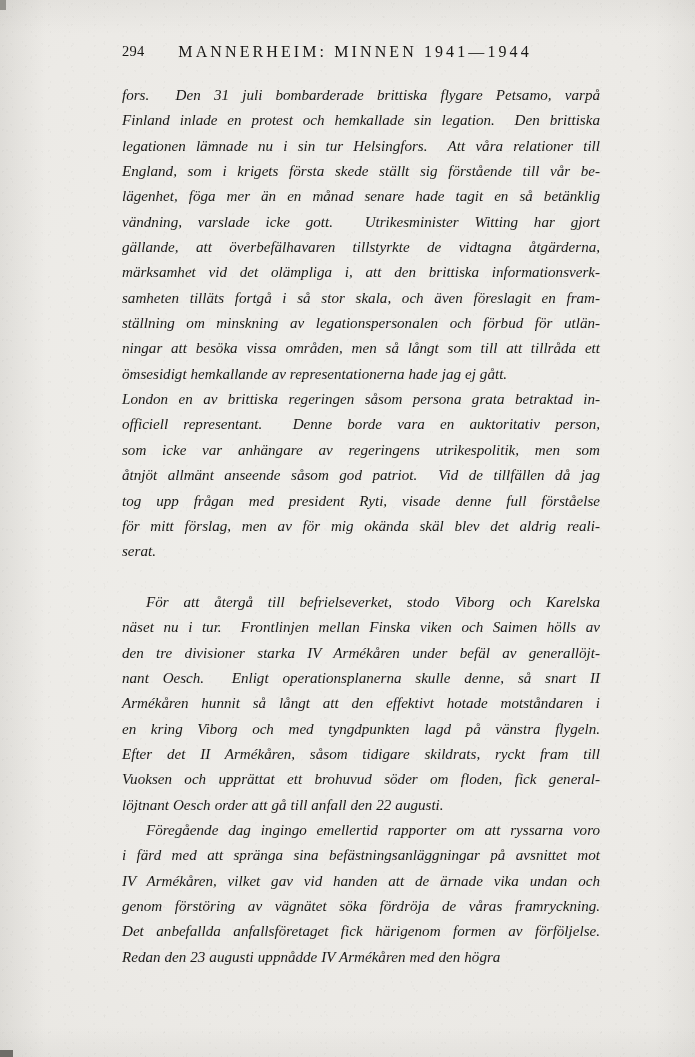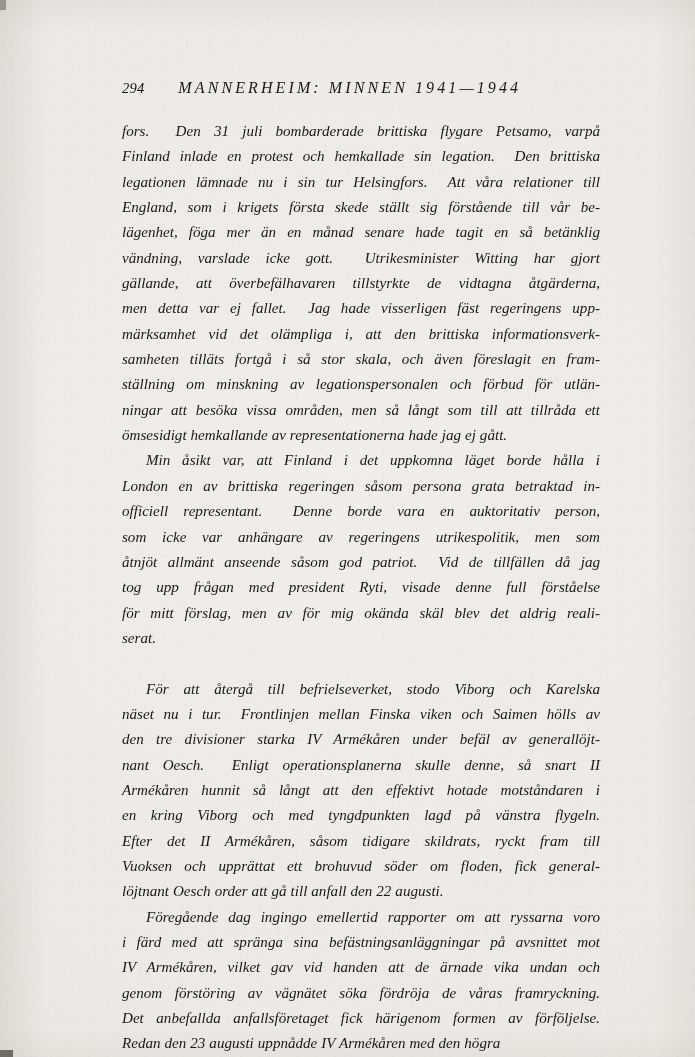--- a/index.html
+++ b/index.html
@@ -72,26 +72,25 @@
   #content {
     position: absolute;
     left: 122px;
     top: 0;
     width: 478px;
     color: #191816;
   }
 
   .running-head {
     display: flex;
-    align-items: center;
-    margin-top: 80px;
+    align-items: flex-start;
+    margin-top: 44px;
     font-size: 13.5px;
     line-height: 1;
     color: #171614;
-    font-style: italic;
   }
   .folio {
     font-size: 14.5px;
     letter-spacing: .2px;
     font-family: "Liberation Serif", "DejaVu Serif", serif;
   }
   .head-title {
     margin-left: 34px;
     font-size: 16px;
     letter-spacing: 3.1px;
@@ -152,29 +151,27 @@
 
     <div class="body-block" id="body-block">
         <p class="para">
           <span class="line">fors.  Den 31 juli bombarderade brittiska flygare Petsamo, varpå</span>
           <span class="line">Finland inlade en protest och hemkallade sin legation.  Den brittiska</span>
           <span class="line">legationen lämnade nu i sin tur Helsingfors.  Att våra relationer till</span>
           <span class="line">England, som i krigets första skede ställt sig förstående till vår be-</span>
           <span class="line">lägenhet, föga mer än en månad senare hade tagit en så betänklig</span>
           <span class="line">vändning, varslade icke gott.  Utrikesminister Witting har gjort</span>
           <span class="line">gällande, att överbefälhavaren tillstyrkte de vidtagna åtgärderna,</span>
-          <span class="line">men detta var ej fallet.  Jag hade visserligen fäst regeringens upp-</span>
           <span class="line">märksamhet vid det olämpliga i, att den brittiska informationsverk-</span>
           <span class="line">samheten tilläts fortgå i så stor skala, och även föreslagit en fram-</span>
           <span class="line">ställning om minskning av legationspersonalen och förbud för utlän-</span>
           <span class="line">ningar att besöka vissa områden, men så långt som till att tillråda ett</span>
           <span class="line last">ömsesidigt hemkallande av representationerna hade jag ej gått.</span>
         </p>
         <p class="para">
-          <span class="line"><span class="indent"></span>Min åsikt var, att Finland i det uppkomna läget borde hålla i</span>
           <span class="line">London en av brittiska regeringen såsom persona grata betraktad in-</span>
           <span class="line">officiell representant.  Denne borde vara en auktoritativ person,</span>
           <span class="line">som icke var anhängare av regeringens utrikespolitik, men som</span>
           <span class="line">åtnjöt allmänt anseende såsom god patriot.  Vid de tillfällen då jag</span>
           <span class="line">tog upp frågan med president Ryti, visade denne full förståelse</span>
           <span class="line">för mitt förslag, men av för mig okända skäl blev det aldrig reali-</span>
           <span class="line last">serat.</span>
         </p>
         <div class="para-gap"></div>
         <p class="para">

